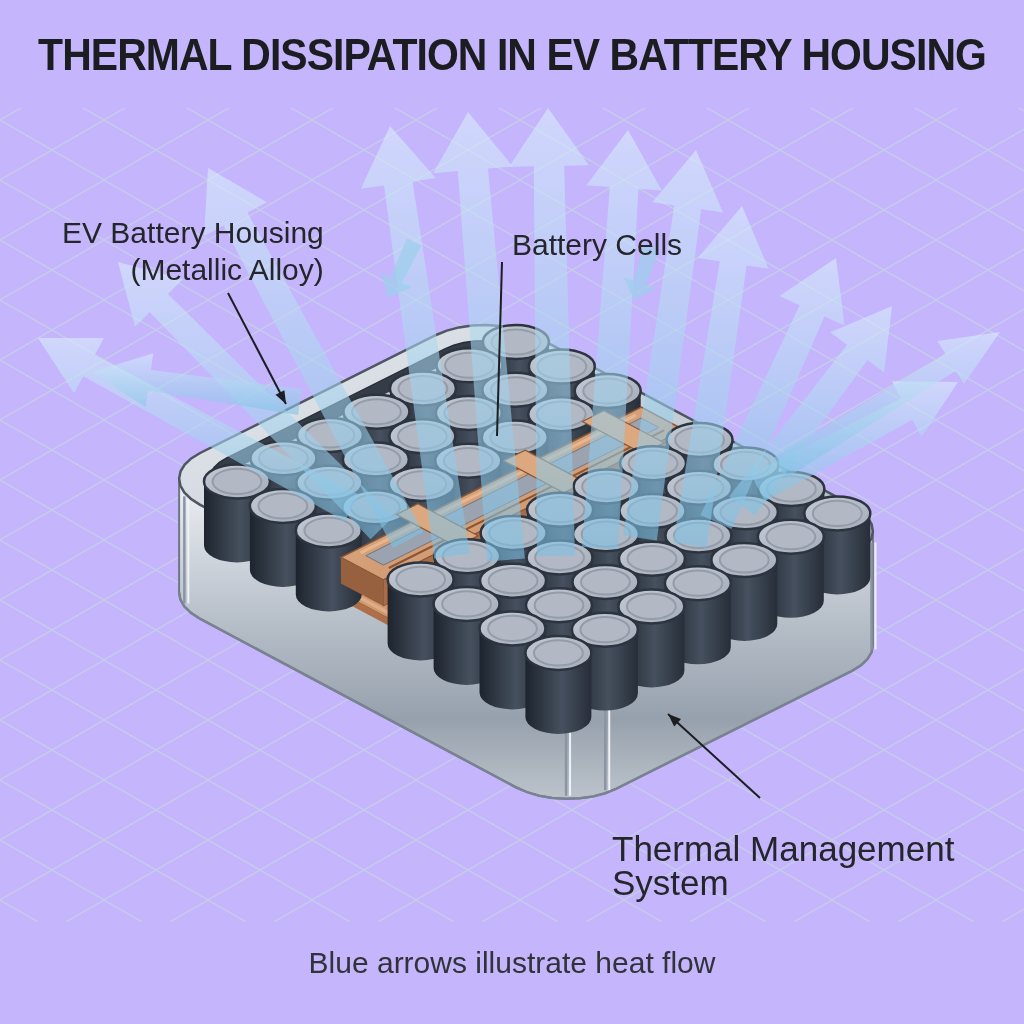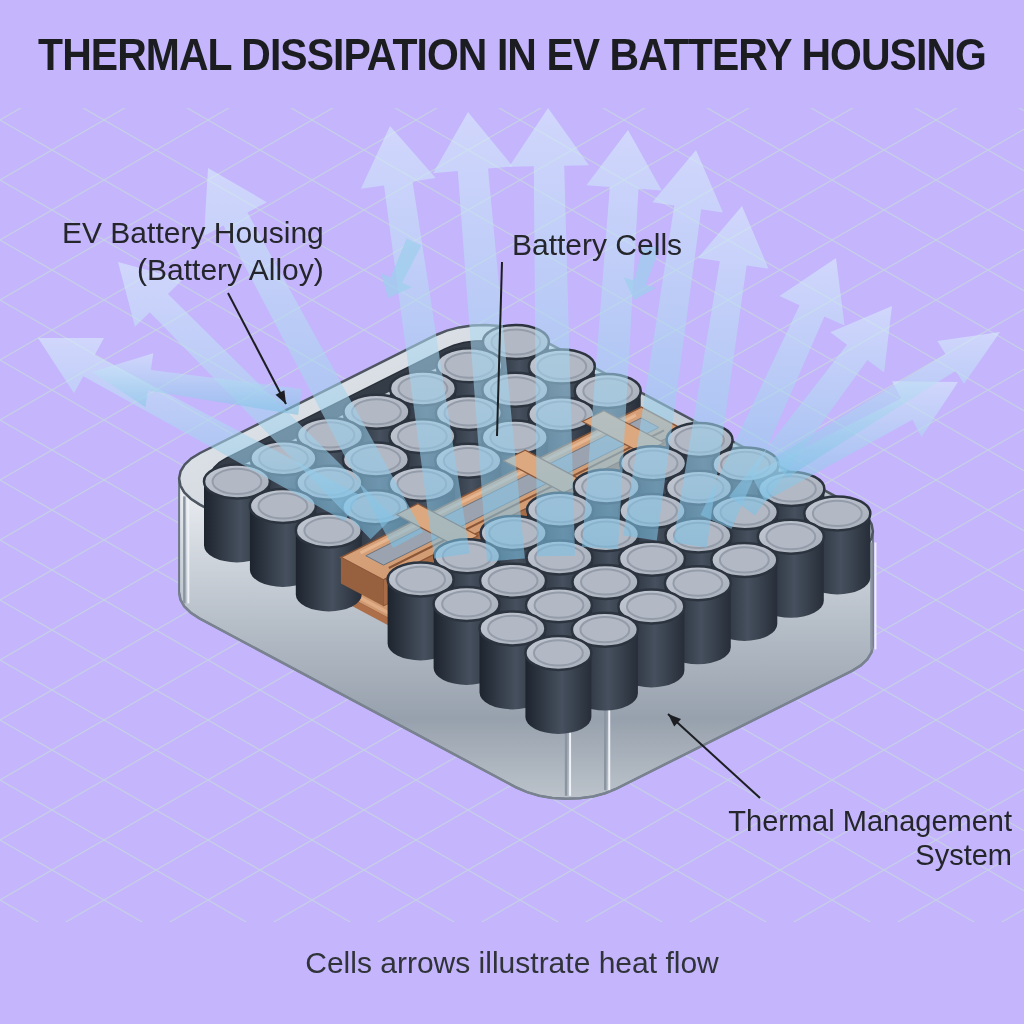--- a/index.html
+++ b/index.html
@@ -10,21 +10,21 @@
   }
   #scene{position:absolute;left:0;top:0;width:1024px;height:1024px;}
   .title{
     position:absolute;left:0;top:30px;width:1024px;text-align:center;
     font-size:44px;font-weight:bold;letter-spacing:-1px;color:#1b1d20;
     transform:scaleX(.93);transform-origin:center;white-space:nowrap;
   }
   .lbl{position:absolute;color:#24262b;font-size:30px;line-height:37px;}
   .lbl-housing{left:62px;top:214px;text-align:right;}
   .lbl-cells{left:468px;top:226px;margin-left:44px;}
-  .lbl-thermal{left:612px;top:804px;width:400px;text-align:right;font-size:29px;line-height:34px;}
+  .lbl-thermal{left:612px;top:832px;width:400px;text-align:left;font-size:35px;line-height:34px;}
   .caption{
     position:absolute;left:0;top:946px;width:1024px;text-align:center;
     font-size:30px;color:#303338;
   }
 </style>
 </head>
 <body>
 
 <div id="stage">
 
@@ -378,24 +378,24 @@
         <line x1="228" y1="293" x2="286" y2="404" stroke="#1c1e22" stroke-width="2"></line>
         <path d="M286.0 404.0L275.5 394.8L284.4 390.2Z" fill="#1c1e22"></path>
         <line x1="502" y1="262" x2="497" y2="436" stroke="#1c1e22" stroke-width="2"></line>
         <line x1="760" y1="798" x2="668" y2="714" stroke="#1c1e22" stroke-width="2"></line>
         <path d="M668.0 714.0L681.0 719.1L674.2 726.5Z" fill="#1c1e22"></path>
       </g>
   </svg>
 
   <div class="lbl lbl-housing">
     <div>EV Battery Housing</div>
-    <div>(Battery Alloy)</div>
+    <div>(Metallic Alloy)</div>
   </div>
 
   <div class="lbl lbl-cells">Battery Cells</div>
 
   <div class="lbl lbl-thermal">
     <div>Thermal Management</div>
     <div>System</div>
   </div>
 
-  <div class="caption">Cells arrows illustrate heat flow</div>
+  <div class="caption">Blue arrows illustrate heat flow</div>
 </div>
 
 </body></html>

